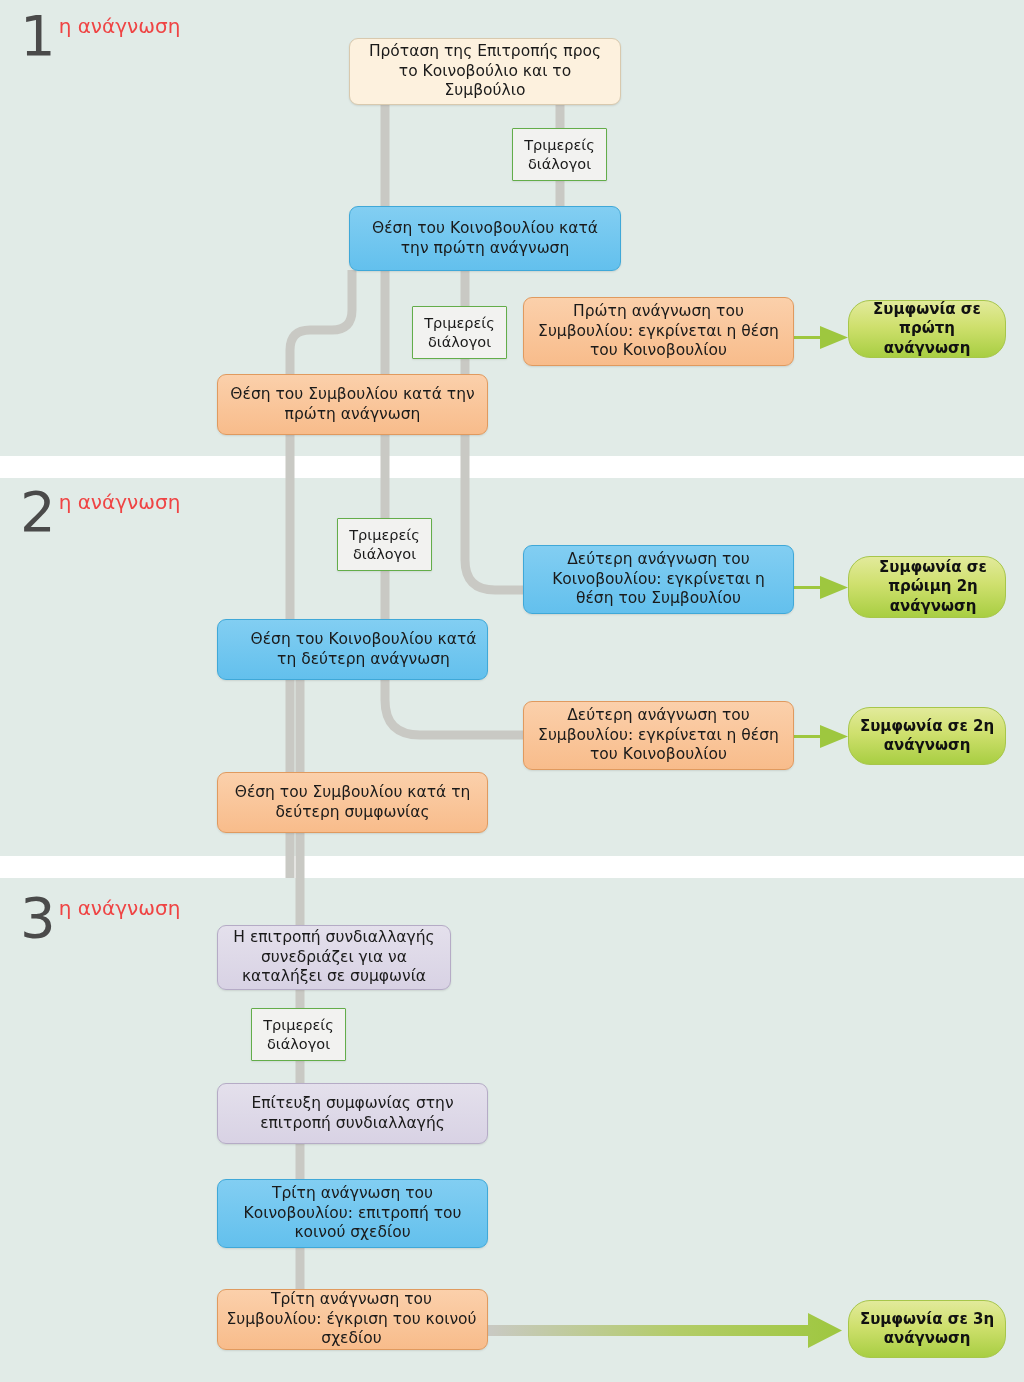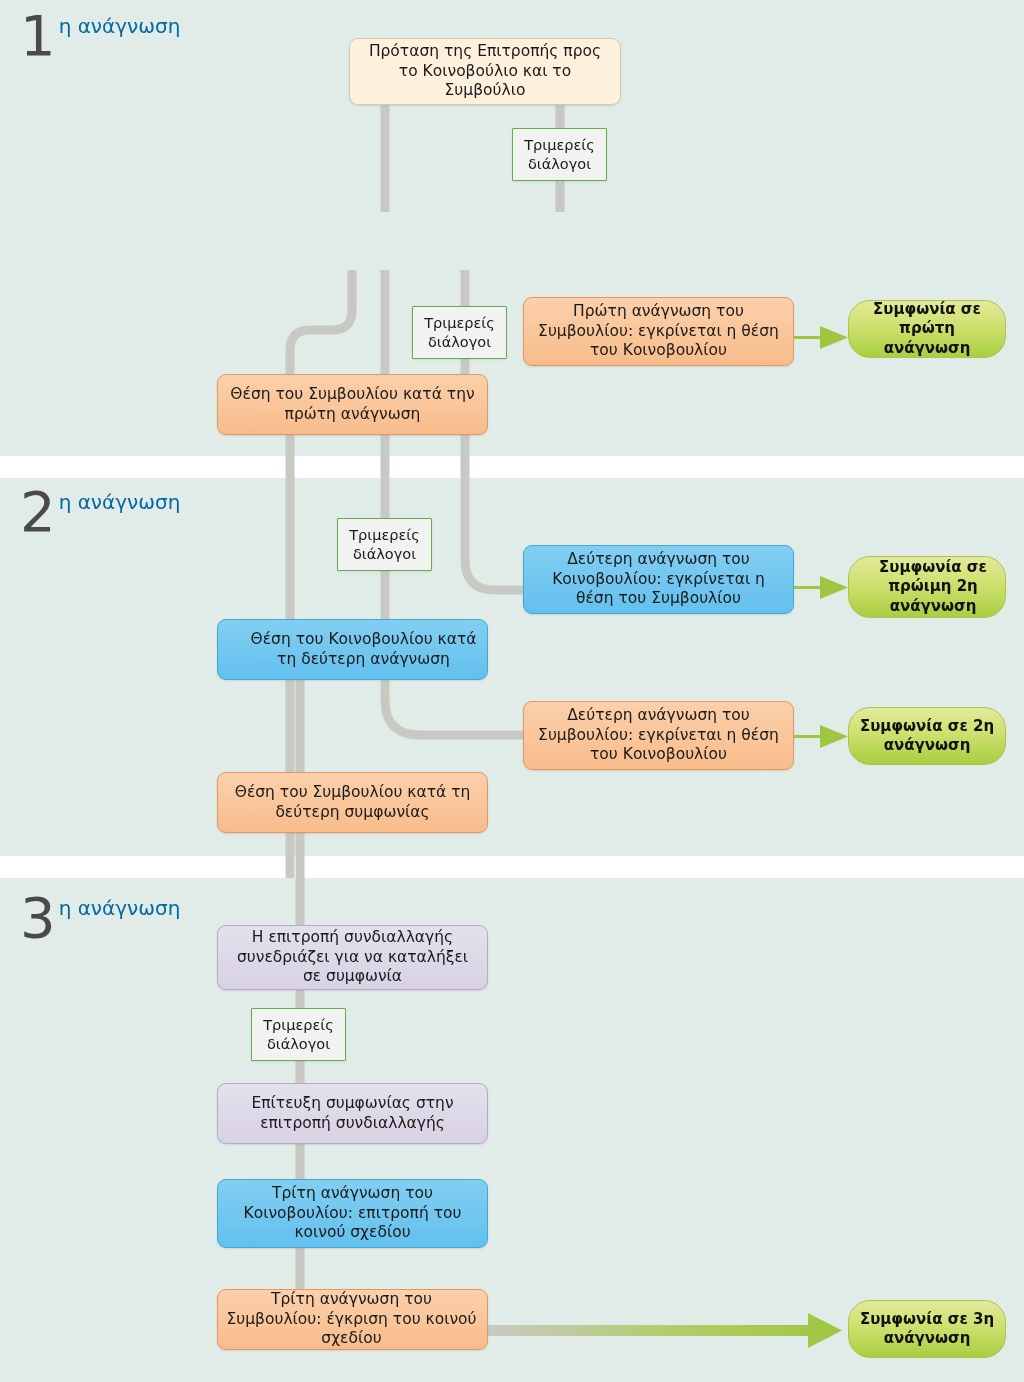--- a/index.html
+++ b/index.html
@@ -74,21 +74,21 @@
     border:1px solid #a7c64a;
     border-radius:22px;
     font-size:15px;
     font-weight:bold;
     color:#111;
   }
 
   
   .stage-label{position:absolute;display:flex;align-items:flex-start;color:#4c4c4c;}
   .stage-num{font-size:56px;line-height:44px;font-weight:400;letter-spacing:-1px;color:#4a4a4a;}
-  .stage-txt{font-size:20px;line-height:22px;margin-left:4px;margin-top:1px;color:#0369a1;}
+  .stage-txt{font-size:20px;line-height:22px;margin-left:4px;margin-top:1px;color:#ef4444;}
 </style>
 </head>
 <body>
 
 <div id="stage">
 
   <div class="band" id="band1"></div>
   <div class="band" id="band2"></div>
   <div class="band" id="band3"></div>
 
@@ -168,20 +168,21 @@
   </div>
   <div class="stage-label" style="left:20px;top:896px;">
     <span class="stage-num">3</span>
     <span class="stage-txt">η ανάγνωση</span>
   </div>
 
   <div class="node n-cream" style="left:349px;top:38px;width:272px;height:67px;">Πρόταση της Επιτροπής προς το Κοινοβούλιο και το Συμβούλιο</div>
 
   <div class="node n-trilogue" style="left:512px;top:128px;width:95px;height:53px;">Τριμερείς διάλογοι</div>
 
+  <div class="node n-blue" style="left:349px;top:206px;width:272px;height:65px;">Θέση του Κοινοβουλίου κατά την πρώτη ανάγνωση</div>
 
   <div class="node n-trilogue" style="left:412px;top:306px;width:95px;height:53px;">Τριμερείς διάλογοι</div>
 
   <div class="node n-orange" style="left:523px;top:297px;width:271px;height:69px;">Πρώτη ανάγνωση του Συμβουλίου: εγκρίνεται η θέση του Κοινοβουλίου</div>
 
   <div class="node n-agree" style="left:848px;top:300px;width:158px;height:58px;">Συμφωνία σε πρώτη ανάγνωση</div>
 
   <div class="node n-orange" style="left:217px;top:374px;width:271px;height:61px;">Θέση του Συμβουλίου κατά την πρώτη ανάγνωση</div>
 
   <div class="node n-trilogue" style="left:337px;top:518px;width:95px;height:53px;">Τριμερείς διάλογοι</div>
@@ -191,21 +192,21 @@
   <div class="node n-agree" style="left:848px;top:556px;width:158px;height:62px;padding-left:22px;">Συμφωνία σε πρώιμη 2η ανάγνωση</div>
 
   <div class="node n-blue" style="left:217px;top:619px;width:271px;height:61px;padding-left:32px;">Θέση του Κοινοβουλίου κατά τη δεύτερη ανάγνωση</div>
 
   <div class="node n-orange" style="left:523px;top:701px;width:271px;height:69px;">Δεύτερη ανάγνωση του Συμβουλίου: εγκρίνεται η θέση του Κοινοβουλίου</div>
 
   <div class="node n-agree" style="left:848px;top:707px;width:158px;height:58px;">Συμφωνία σε 2η ανάγνωση</div>
 
   <div class="node n-orange" style="left:217px;top:772px;width:271px;height:61px;">Θέση του Συμβουλίου κατά τη δεύτερη συμφωνίας</div>
 
-  <div class="node n-purple" style="left:217px;top:925px;width:271px;height:65px;">Η επιτροπή συνδιαλλαγής συνεδριάζει για να καταλήξει σε συμφωνία</div>
+  <div class="node n-purple" style="left:217px;top:925px;width:234px;height:65px;">Η επιτροπή συνδιαλλαγής συνεδριάζει για να καταλήξει σε συμφωνία</div>
 
   <div class="node n-trilogue" style="left:251px;top:1008px;width:95px;height:53px;">Τριμερείς διάλογοι</div>
 
   <div class="node n-purple" style="left:217px;top:1083px;width:271px;height:61px;">Επίτευξη συμφωνίας στην επιτροπή συνδιαλλαγής</div>
 
   <div class="node n-blue" style="left:217px;top:1179px;width:271px;height:69px;">Τρίτη ανάγνωση του Κοινοβουλίου: επιτροπή του κοινού σχεδίου</div>
 
   <div class="node n-orange" style="left:217px;top:1289px;width:271px;height:61px;padding-left:8px;">Τρίτη ανάγνωση του Συμβουλίου: έγκριση του κοινού σχεδίου</div>
 
   <div class="node n-agree" style="left:848px;top:1300px;width:158px;height:58px;">Συμφωνία σε 3η ανάγνωση</div>

